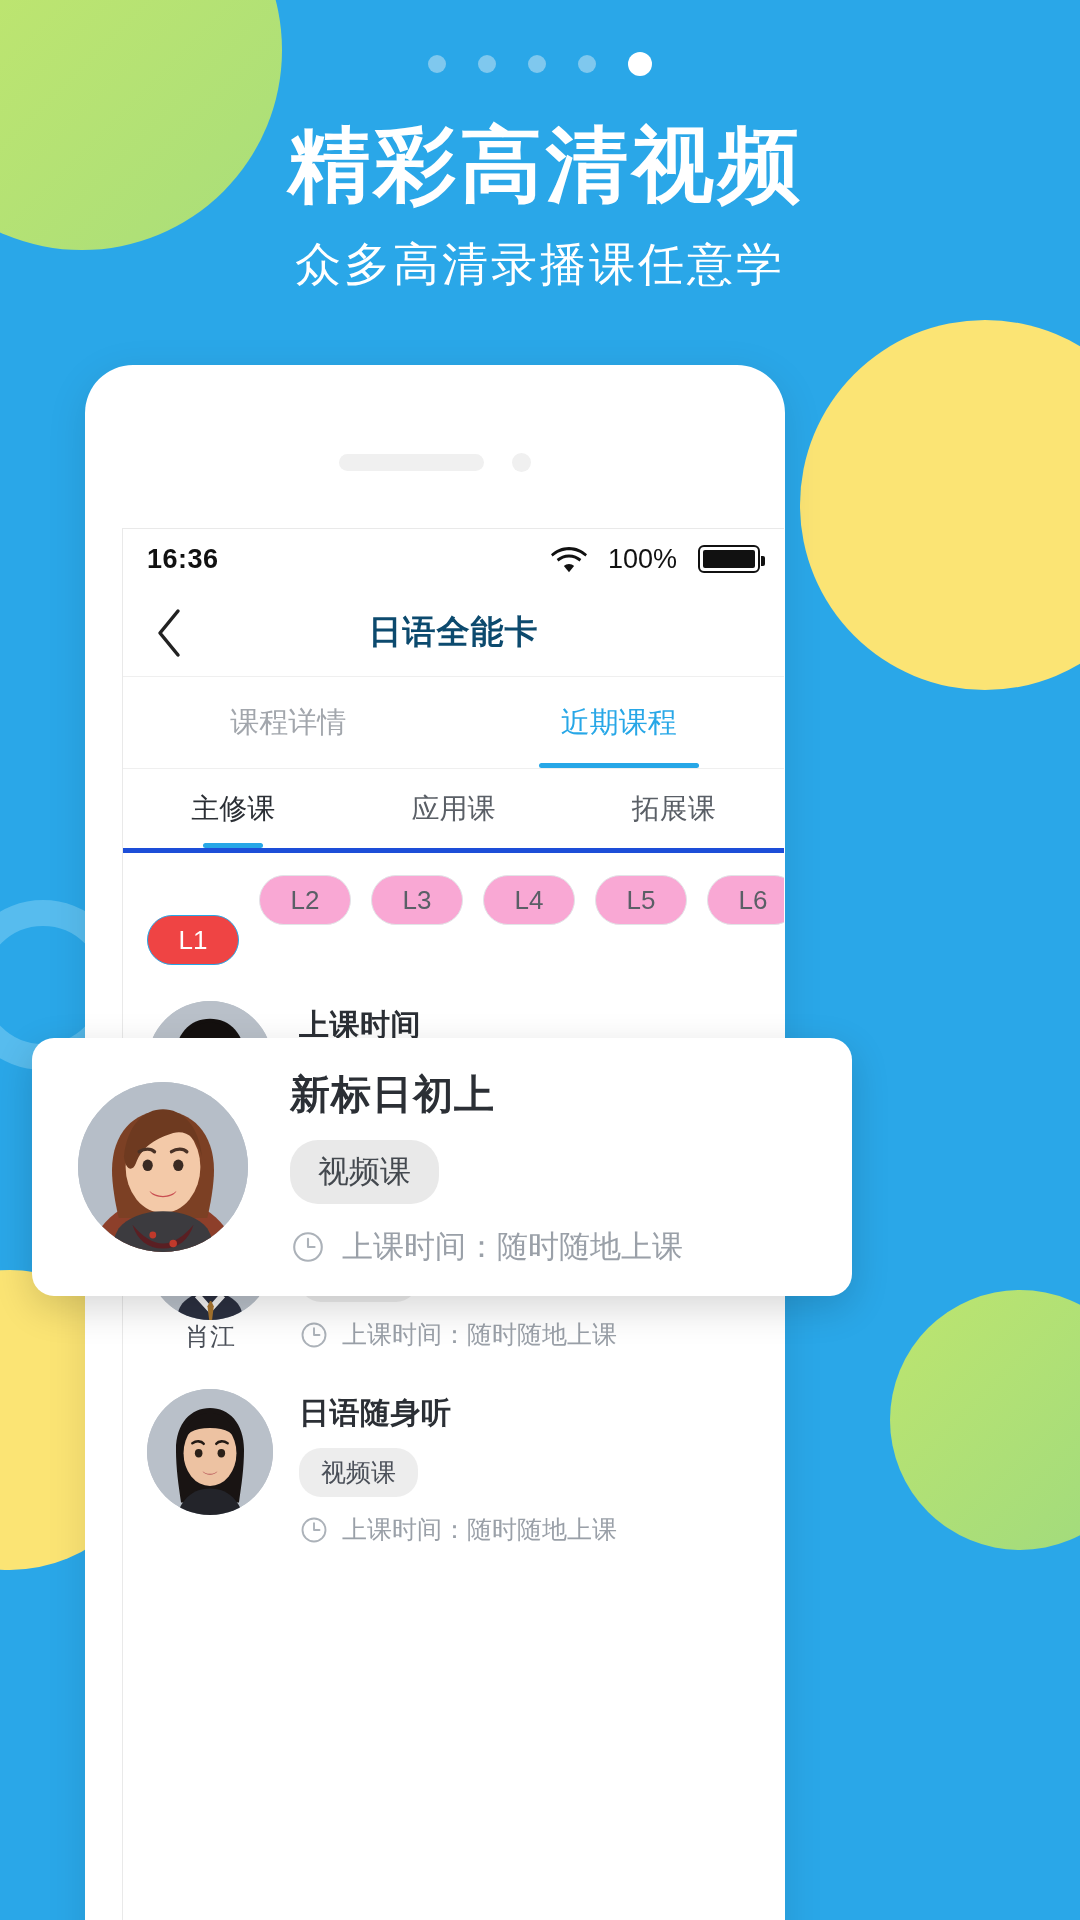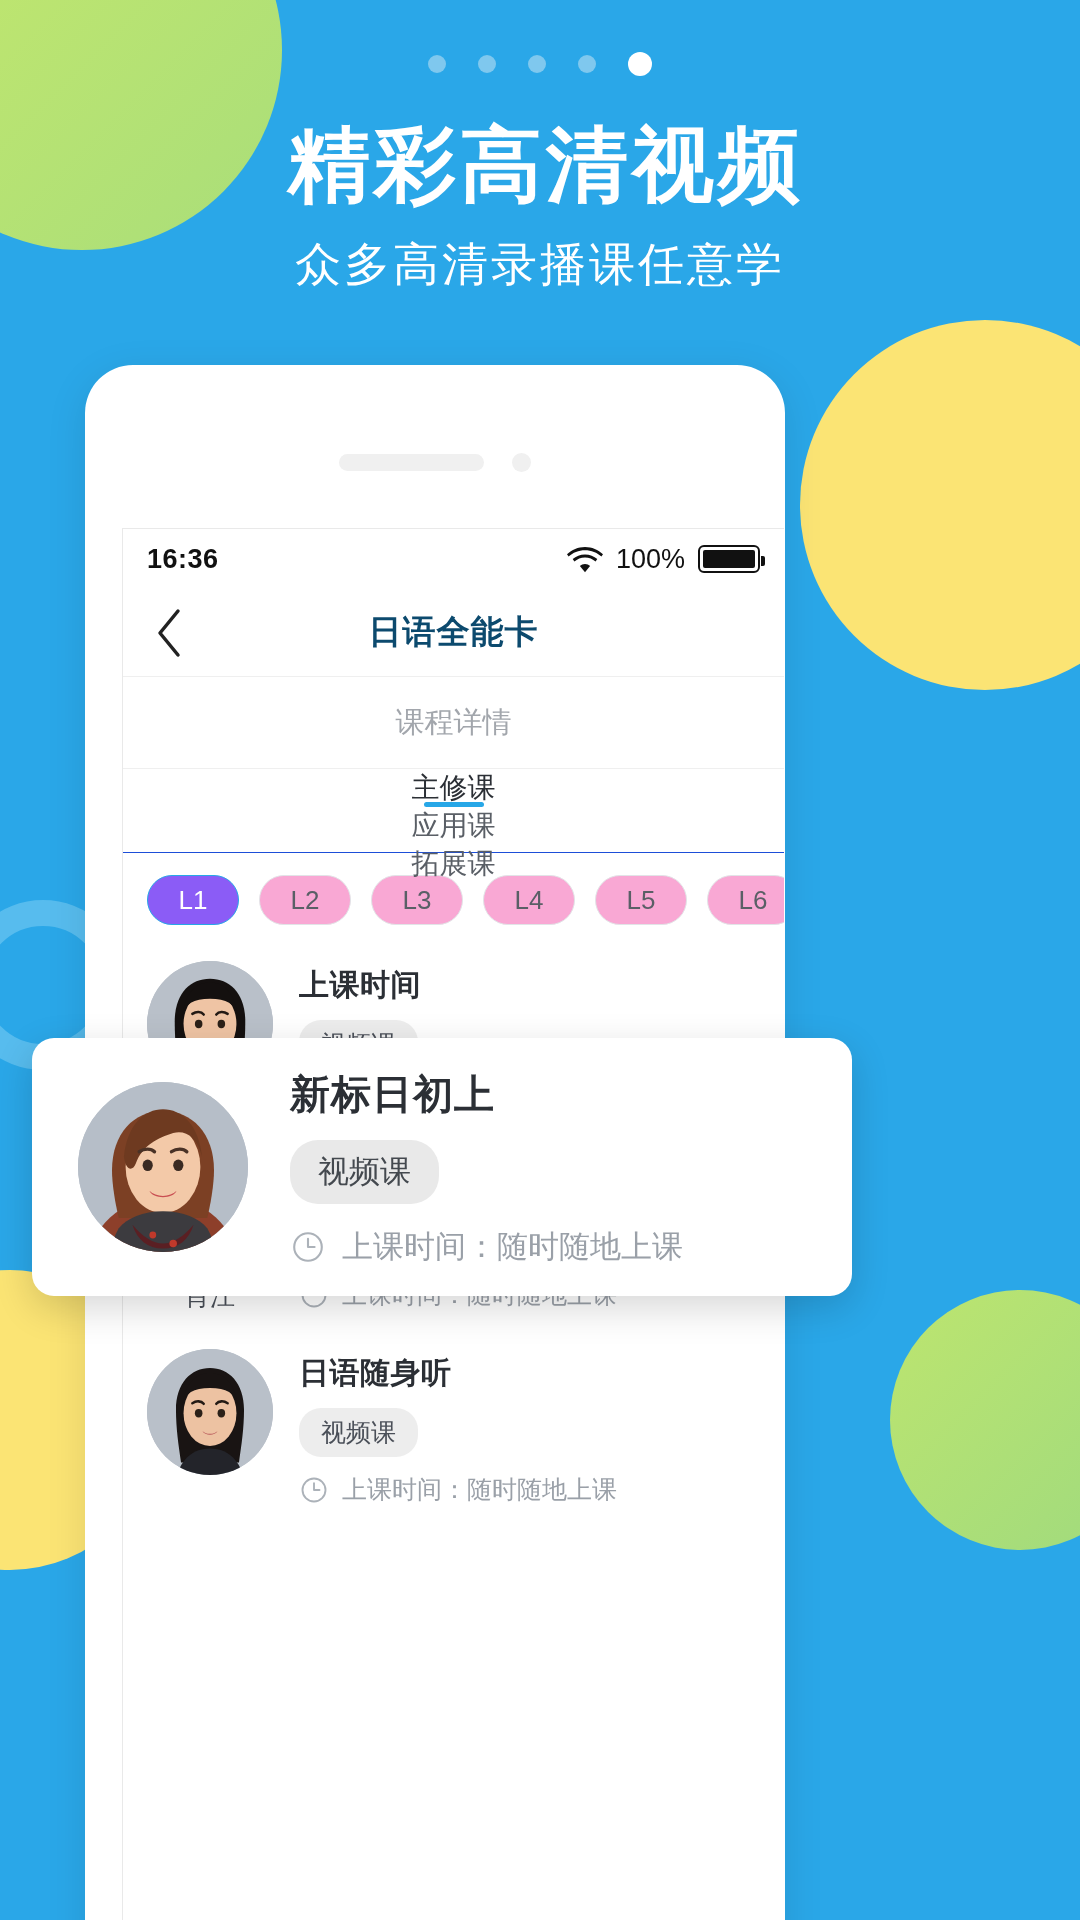--- a/index.html
+++ b/index.html
@@ -81,21 +81,21 @@
     border-top:1px solid #E9E9E9;
     overflow:hidden;
   }
 
   
   #statusbar {
     height:60px; display:flex; align-items:center;
     padding:0 24px 0 24px; justify-content:space-between;
   }
   #clock { font-size:27px; font-weight:bold; color:#111; letter-spacing:.5px; }
-  #status-right { display:flex; align-items:center; gap:13px; }
+  #status-right { display:flex; align-items:center; gap:21px; }
   #battery-pct { font-size:27px; color:#111; }
   .wifi-ico { display:block; }
   #battery {
     width:62px; height:28px; border:2px solid #111; border-radius:6px;
     position:relative; padding:3px;
   }
   #battery::after {
     content:""; position:absolute; right:-7px; top:9px;
     width:4px; height:10px; background:#111; border-radius:0 2px 2px 0;
   }
@@ -125,21 +125,21 @@
     position:relative; font-size:29px; color:#A2A6AC; cursor:pointer;
   }
   .ptab.active { color:#27A7E7; }
   .ptab.active::after {
     content:""; position:absolute; bottom:0; left:50%; transform:translateX(-50%);
     width:160px; height:5px; background:#27A7E7; border-radius:3px;
   }
 
   
   #tabs-secondary {
-    display:flex; height:84px; border-bottom:1px solid #1d4ed8;flex-direction:column;
+    display:flex; height:84px; border-bottom:5px solid #1d4ed8;
   }
   .stab {
     flex:1; display:flex; align-items:center; justify-content:center;
     position:relative; font-size:28px; color:#5A5F66; cursor:pointer;
   }
   .stab.active { color:#2B2F35; }
   .stab.active::after {
     content:""; position:absolute; bottom:0; left:50%; transform:translateX(-50%);
     width:60px; height:5px; background:#27A7E7; border-radius:3px;
   }
@@ -148,21 +148,21 @@
   #levels {
     display:flex; gap:20px; padding:22px 24px 18px 24px;
     white-space:nowrap; overflow:hidden;
   }
   .chip {
     min-width:92px; height:50px; border-radius:25px;
     border:1px solid #E2E4E7; background:#f9a8d4; color:#5A5F66;
     font-size:26px; display:flex; align-items:center; justify-content:center;
     padding:0 22px; flex:0 0 auto; cursor:pointer;
   }
-  .chip.active { background:#8b5cf6; border-color:#27A7E7; color:#fff; }
+  .chip.active { background:#ef4444; border-color:#27A7E7; color:#fff;margin-top:40px; }
 
   
   #course-list { padding:0 0 0 0; }
   .course-row {
     display:flex; padding:18px 24px 18px 24px; gap:26px; cursor:pointer;
     align-items:flex-start;
   }
   .avatar-col { display:flex; flex-direction:column; align-items:center; width:126px; flex:0 0 126px;}
   .avatar {
     width:126px; height:126px; border-radius:50%;
@@ -250,20 +250,23 @@
         <svg width="30" height="50" viewBox="0 0 30 50">
           <path d="M24 3L6 25l18 22" stroke="#222" stroke-width="3.5" fill="none" stroke-linecap="round" stroke-linejoin="round"></path>
         </svg>
       </div>
       <div id="nav-title">日语全能卡</div>
     </div>
 
     <div id="tabs-primary">
         <div class="ptab">
           <span>课程详情</span>
+        </div>
+        <div class="ptab active">
+          <span>近期课程</span>
         </div>
       </div>
 
     <div id="tabs-secondary">
         <div class="stab active">
           <span>主修课</span>
         </div>
         <div class="stab">
           <span>应用课</span>
         </div>

